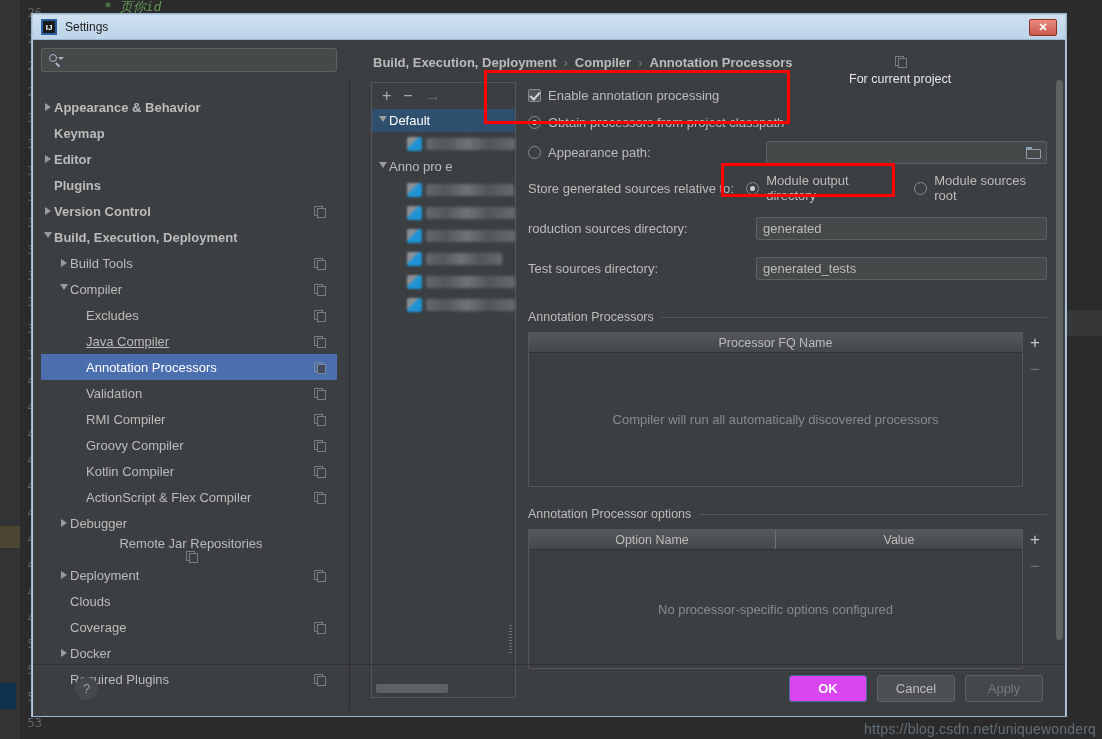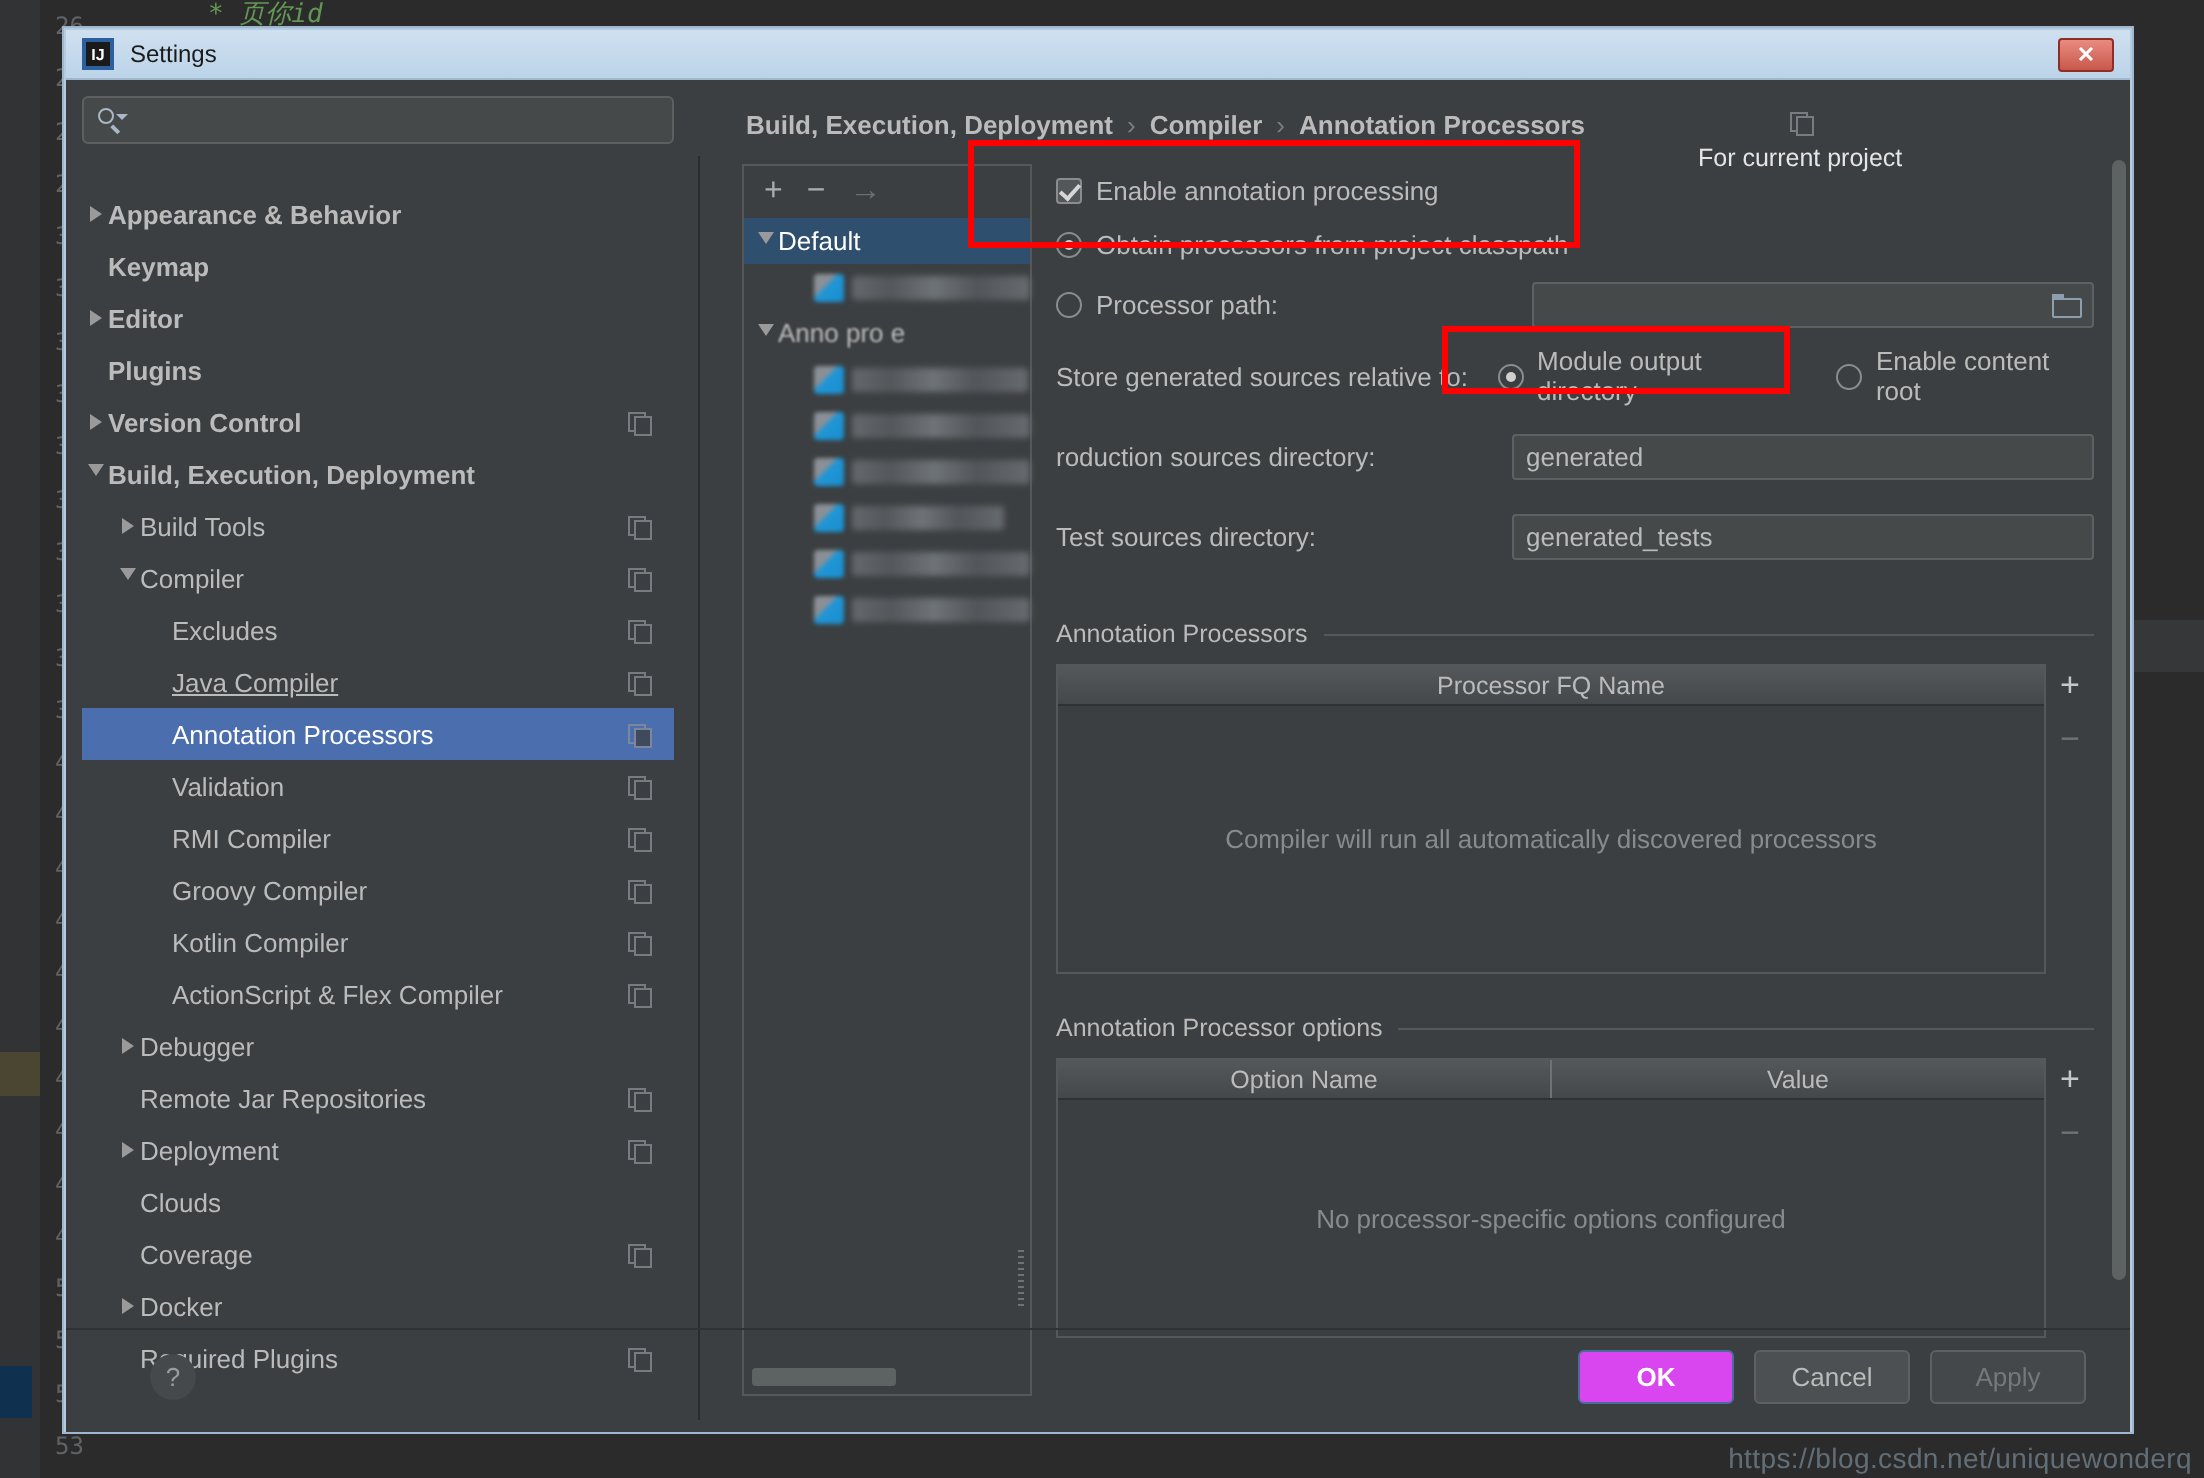--- a/index.html
+++ b/index.html
@@ -410,21 +410,21 @@
             <span class="arrow none"></span>
             <span class="tree-label">ActionScript &amp; Flex Compiler</span>
             <span class="copy-icon"></span>
           </div>
           <div class="tree-row" style="padding-left: 16px;">
             <span class="arrow ">
               <i></i>
             </span>
             <span class="tree-label">Debugger</span>
           </div>
-          <div class="tree-row" style="padding-left: 16px;">
+          <div class="tree-row" style="padding-left: 16px; flex-direction: column;">
             <span class="arrow none"></span>
             <span class="tree-label">Remote Jar Repositories</span>
             <span class="copy-icon"></span>
           </div>
           <div class="tree-row" style="padding-left: 16px;">
             <span class="arrow ">
               <i></i>
             </span>
             <span class="tree-label">Deployment</span>
             <span class="copy-icon"></span>
@@ -534,33 +534,33 @@
             <span class="lbl">Enable annotation processing</span>
           </div>
 
           <div class="row">
             <span class="rad on"></span>
             <span class="lbl">Obtain processors from project classpath</span>
           </div>
 
           <div class="row" style="height:32px">
             <span class="rad"></span>
-            <span class="lbl" style="width:218px">Processor path:</span>
+            <span class="lbl" style="width:218px">Appearance path:</span>
             <span class="field" style="flex:1 1 auto">
               <span></span>
               <span class="folder-icon"></span>
             </span>
           </div>
 
           <div class="row" style="height:40px">
             <span class="lbl" style="width:228px">Store generated sources relative to:</span>
             <span class="rad on"></span>
             <span class="lbl" style="margin-right:18px">Module output directory</span>
             <span class="rad"></span>
-            <span class="lbl">Enable content root</span>
+            <span class="lbl">Module sources root</span>
           </div>
 
           <div class="row" style="height:40px">
             <span class="lbl" style="width:228px">roduction sources directory:</span>
             <span class="field" style="flex:1 1 auto">
               <span>generated</span>
             </span>
           </div>
 
           <div class="row" style="height:40px">

